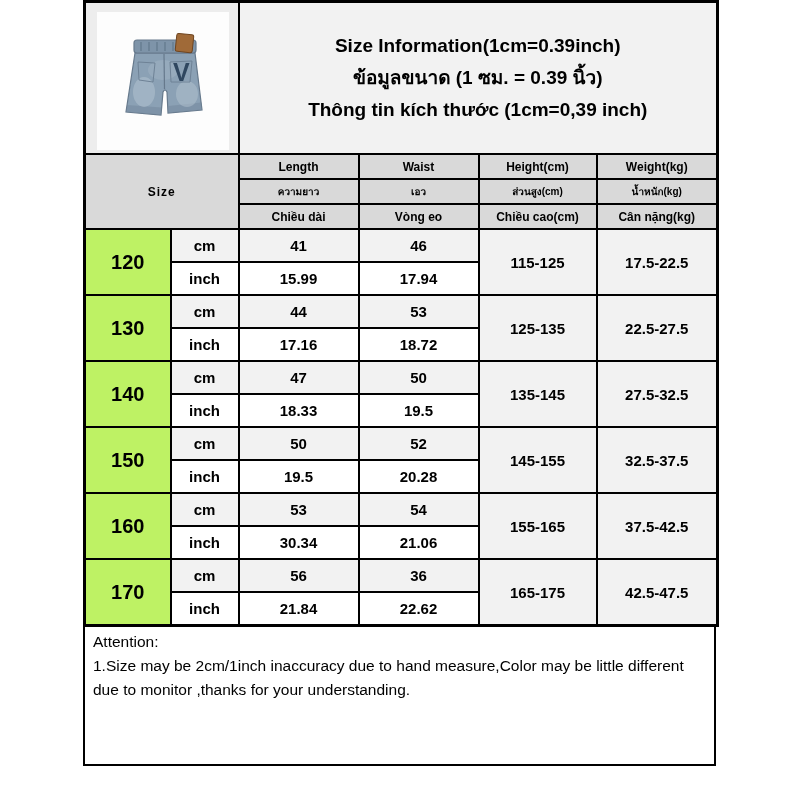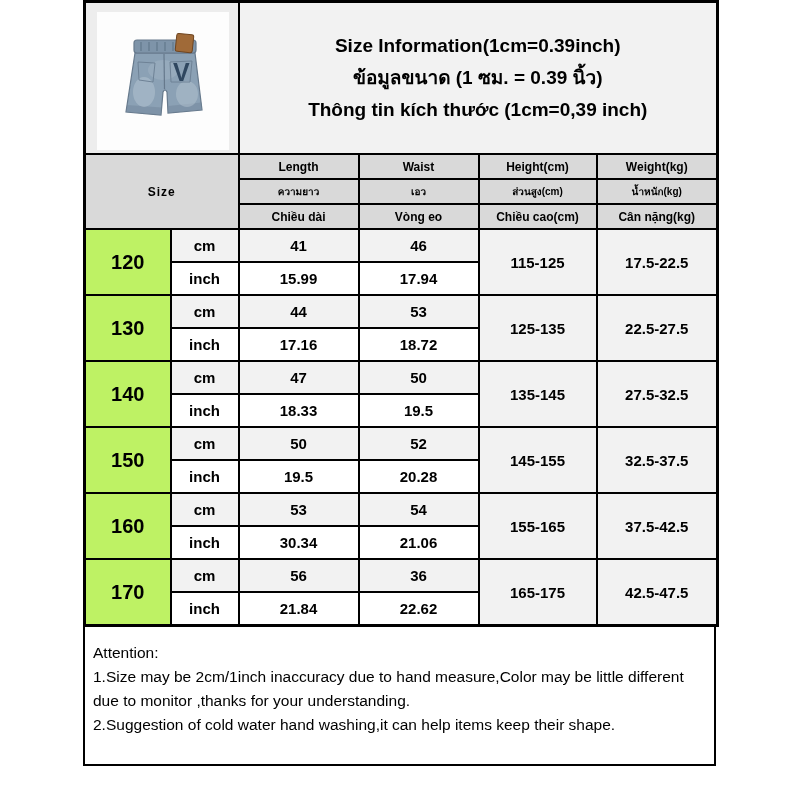--- a/index.html
+++ b/index.html
@@ -30,21 +30,21 @@
   
   .row-cm td,.row-inch td{height:31px;font-weight:bold;font-size:15px;}
   .row-cm td{background:#f2f2f2;border-bottom-width:1px;}
   .row-inch td{background:#ffffff;border-top-width:1px;}
   td.size-label{background:#bef264;font-size:20px;}
   td.range{background:#f2f2f2;}
   
   .attention{
     width:633px;box-sizing:border-box;height:139px;
     border:2px solid #000;border-top:0;
-    padding:14px 8px;font-size:15.5px;line-height:24px;text-align:left;
+    padding:3px 8px;font-size:15.5px;line-height:24px;text-align:left;
     background:#ffffff;
   }
 </style>
 </head>
 <body>
 
 <div class="sheet">
   <table class="size-table">
     <colgroup>
       <col style="width:86px">
@@ -178,15 +178,14 @@
           <td class="unit">inch</td>
           <td>21.84</td>
           <td>22.62</td>
         </tr>
       </tbody>
   </table>
 
   <div class="attention">
     <div>Attention:</div>
     <div>1.Size may be 2cm/1inch inaccuracy due to hand measure,Color may be little different due to monitor ,thanks for your understanding.</div>
-    <div>2.Suggestion of cold water hand washing,it can help items keep their shape.</div>
   </div>
 </div>
 
 </body></html>

